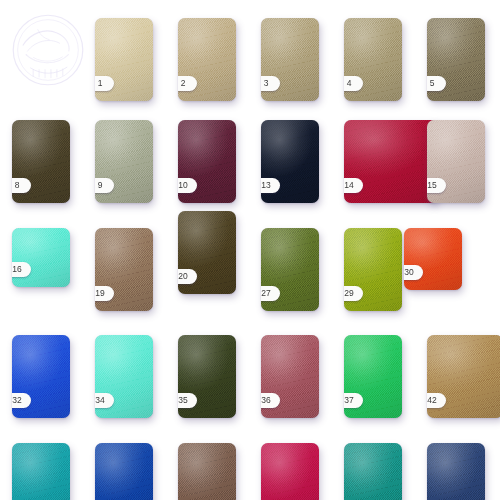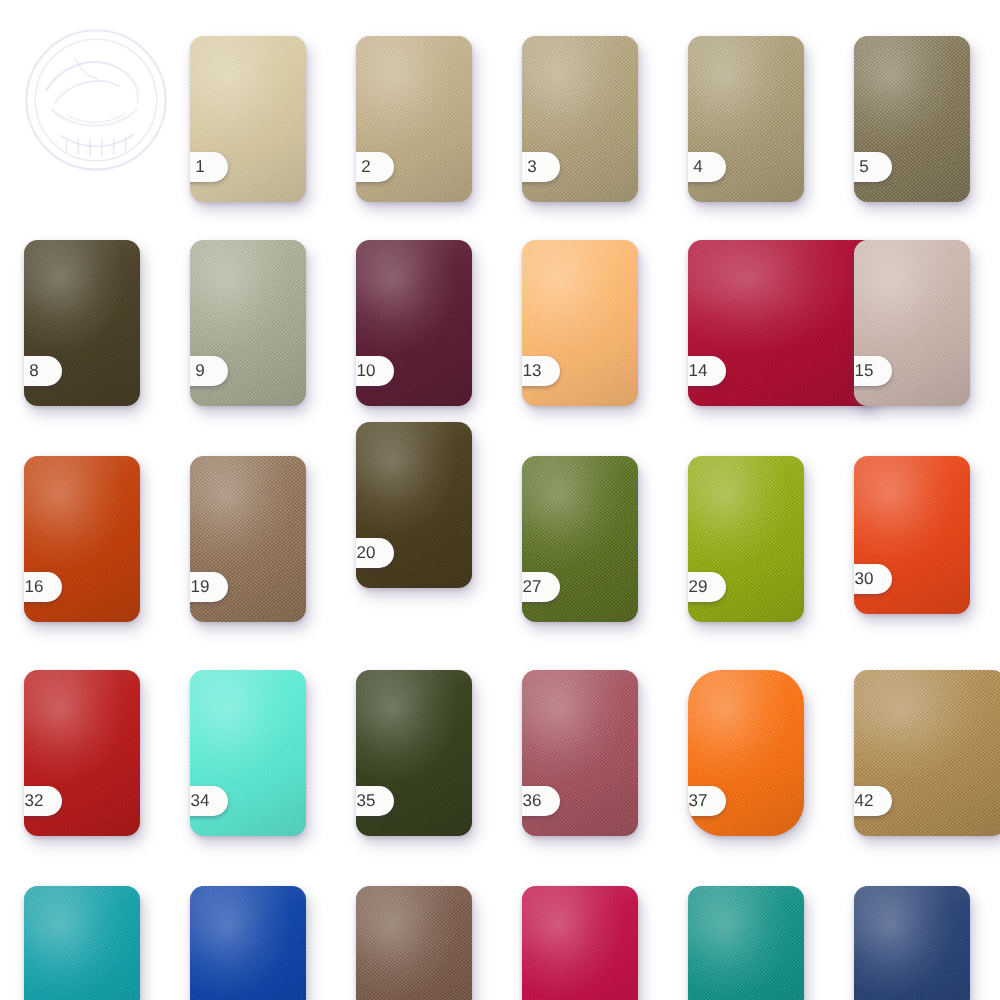--- a/index.html
+++ b/index.html
@@ -159,36 +159,36 @@
       <div class="swatch" style="left: 95px; top: 120px; width: 58px; height: 83px; background: rgb(168, 173, 149);">
         <div class="tex"></div>
         <div class="sheen"></div>
         <div class="badge">9</div>
       </div>
       <div class="swatch" style="left: 178px; top: 120px; width: 58px; height: 83px; background: rgb(93, 31, 54);">
         <div class="tex"></div>
         <div class="sheen"></div>
         <div class="badge">10</div>
       </div>
-      <div class="swatch" style="left: 261px; top: 120px; width: 58px; height: 83px; background: #fdba74;">
+      <div class="swatch" style="left: 261px; top: 120px; width: 58px; height: 83px; background: #0f172a;">
         <div class="tex"></div>
         <div class="sheen"></div>
         <div class="badge">13</div>
       </div>
       <div class="swatch" style="left: 344px; top: 120px; width: 58px; height: 83px; background: rgb(175, 15, 51); padding-left: 36px;">
         <div class="tex"></div>
         <div class="sheen"></div>
         <div class="badge">14</div>
       </div>
       <div class="swatch" style="left: 427px; top: 120px; width: 58px; height: 83px; background: rgb(203, 183, 174);">
         <div class="tex"></div>
         <div class="sheen"></div>
         <div class="badge">15</div>
       </div>
-      <div class="swatch" style="left: 12px; top: 228px; width: 58px; height: 83px; background: #c2410c;">
+      <div class="swatch" style="left: 12px; top: 228px; width: 58px; height: 59px; background: #5eead4;">
         <div class="tex"></div>
         <div class="sheen"></div>
         <div class="badge">16</div>
       </div>
       <div class="swatch" style="left: 95px; top: 228px; width: 58px; height: 83px; background: rgb(147, 118, 92);">
         <div class="tex"></div>
         <div class="sheen"></div>
         <div class="badge">19</div>
       </div>
       <div class="swatch" style="left: 178px; top: 211px; width: 58px; height: 83px; background: rgb(75, 63, 32);">
@@ -199,46 +199,46 @@
       <div class="swatch" style="left: 261px; top: 228px; width: 58px; height: 83px; background: rgb(93, 114, 39);">
         <div class="tex"></div>
         <div class="sheen"></div>
         <div class="badge">27</div>
       </div>
       <div class="swatch" style="left: 344px; top: 228px; width: 58px; height: 83px; background: rgb(147, 171, 21);">
         <div class="tex"></div>
         <div class="sheen"></div>
         <div class="badge">29</div>
       </div>
-      <div class="swatch" style="left: 427px; top: 228px; width: 58px; height: 79px; background: rgb(232, 71, 26);">
+      <div class="swatch" style="left: 404px; top: 228px; width: 58px; height: 62px; background: rgb(232, 71, 26);">
         <div class="tex"></div>
         <div class="sheen"></div>
         <div class="badge">30</div>
       </div>
-      <div class="swatch" style="left: 12px; top: 335px; width: 58px; height: 83px; background: #b91c1c;">
+      <div class="swatch" style="left: 12px; top: 335px; width: 58px; height: 83px; background: #1d4ed8;">
         <div class="tex"></div>
         <div class="sheen"></div>
         <div class="badge">32</div>
       </div>
       <div class="swatch" style="left: 95px; top: 335px; width: 58px; height: 83px; background: #5eead4;">
         <div class="tex"></div>
         <div class="sheen"></div>
         <div class="badge">34</div>
       </div>
       <div class="swatch" style="left: 178px; top: 335px; width: 58px; height: 83px; background: rgb(55, 65, 31);">
         <div class="tex"></div>
         <div class="sheen"></div>
         <div class="badge">35</div>
       </div>
       <div class="swatch" style="left: 261px; top: 335px; width: 58px; height: 83px; background: rgb(165, 85, 96);">
         <div class="tex"></div>
         <div class="sheen"></div>
         <div class="badge">36</div>
       </div>
-      <div class="swatch" style="left: 344px; top: 335px; width: 58px; height: 83px; background: #f97316; border-radius: 17px;">
+      <div class="swatch" style="left: 344px; top: 335px; width: 58px; height: 83px; background: #22c55e;">
         <div class="tex"></div>
         <div class="sheen"></div>
         <div class="badge">37</div>
       </div>
       <div class="swatch" style="left: 427px; top: 335px; width: 76px; height: 83px; background: rgb(176, 141, 85);">
         <div class="tex"></div>
         <div class="sheen"></div>
         <div class="badge">42</div>
       </div>
       <div class="swatch" style="left: 12px; top: 443px; width: 58px; height: 83px; background: rgb(20, 160, 168);">

